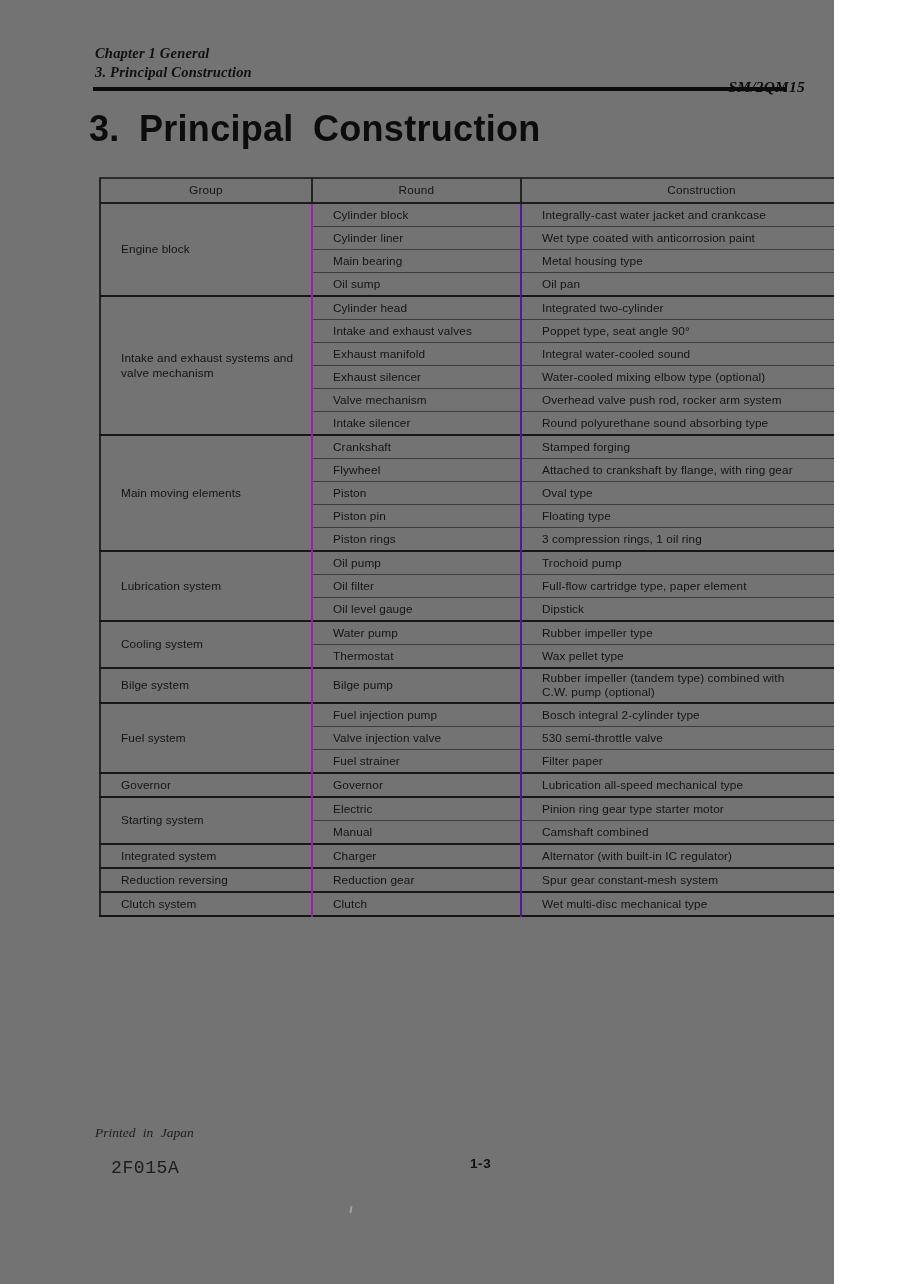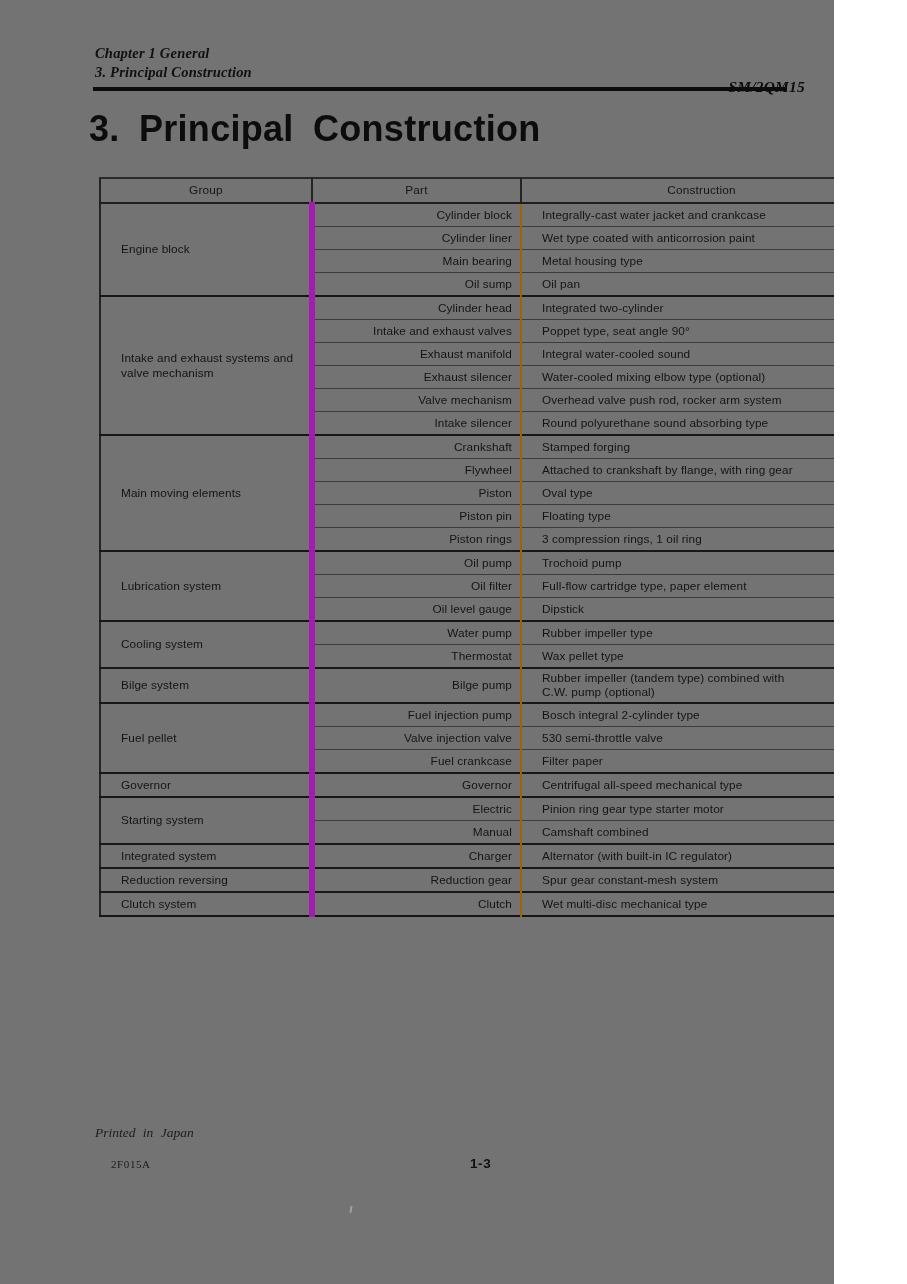--- a/index.html
+++ b/index.html
@@ -85,29 +85,28 @@
   table.spec td {
     font-size: 11.8px;
     color: #141414;
     vertical-align: middle;
     height: 18px;
     padding: 2px 8px 2px 20px;
     line-height: 1.22;
     letter-spacing: 0.1px;
   }
   td.group-cell {
-    border-right: 6px solid #a21caf;
+    border-right: 2px solid #a21caf;
     padding-left: 18px;
     line-height: 1.6;
     border-radius: 32px;
   }
   td.part-cell {
-    border-right: 2px solid #a16207;
+    border-right: 2px solid #4c1d95;
     border-top: 1.5px solid #3c3c3c;
-    text-align: right;
   }
   td.construction-cell {
     border-top: 1.5px solid #3c3c3c;
     padding-left: 22px;
     white-space: pre-line;
   }
   tr.group-start td { border-top: 2.2px solid #171717; }
 
   
   .printed-in {
@@ -117,22 +116,22 @@
     font-family: "Liberation Serif", serif;
     font-style: italic;
     font-size: 13.5px;
     word-spacing: 4px;
     color: #1c1c1c;
   }
   .print-code {
     position: absolute;
     left: 111px;
     top: 1158px;
-    font-family: Liberation Serif, serif;
-    font-size: 11px;
+    font-family: Liberation Mono, monospace;
+    font-size: 18px;
     letter-spacing: 0.6px;
     color: #1c1c1c;
   }
   .page-number {
     position: absolute;
     left: 470px;
     top: 1156px;
     font-size: 13.5px;
     font-weight: bold;
     letter-spacing: 0.6px;
@@ -165,21 +164,21 @@
 
   <table class="spec">
     <colgroup>
       <col style="width:212px">
       <col style="width:209px">
       <col style="width:360px">
     </colgroup>
     <thead>
       <tr>
         <th class="col-group">Group</th>
-        <th class="col-part">Part</th>
+        <th class="col-part">Round</th>
         <th class="col-construction">Construction</th>
       </tr>
     </thead>
     <tbody>
         <tr class="group-start">
           <td class="group-cell" rowspan="4">Engine block</td>
           <td class="part-cell">Cylinder block</td>
           <td class="construction-cell">Integrally-cast water jacket and crankcase</td>
         </tr>
         <tr>
@@ -262,36 +261,36 @@
           <td class="part-cell">Thermostat</td>
           <td class="construction-cell">Wax pellet type</td>
         </tr>
         <tr class="group-start">
           <td class="group-cell" rowspan="1">Bilge system</td>
           <td class="part-cell">Bilge pump</td>
           <td class="construction-cell">Rubber impeller (tandem type) combined with
 C.W. pump (optional)</td>
         </tr>
         <tr class="group-start">
-          <td class="group-cell" rowspan="3">Fuel pellet</td>
+          <td class="group-cell" rowspan="3">Fuel system</td>
           <td class="part-cell">Fuel injection pump</td>
           <td class="construction-cell">Bosch integral 2-cylinder type</td>
         </tr>
         <tr>
           <td class="part-cell">Valve injection valve</td>
           <td class="construction-cell">530 semi-throttle valve</td>
         </tr>
         <tr>
-          <td class="part-cell">Fuel crankcase</td>
+          <td class="part-cell">Fuel strainer</td>
           <td class="construction-cell">Filter paper</td>
         </tr>
         <tr class="group-start">
           <td class="group-cell" rowspan="1">Governor</td>
           <td class="part-cell">Governor</td>
-          <td class="construction-cell">Centrifugal all-speed mechanical type</td>
+          <td class="construction-cell">Lubrication all-speed mechanical type</td>
         </tr>
         <tr class="group-start">
           <td class="group-cell" rowspan="2">Starting system</td>
           <td class="part-cell">Electric</td>
           <td class="construction-cell">Pinion ring gear type starter motor</td>
         </tr>
         <tr>
           <td class="part-cell">Manual</td>
           <td class="construction-cell">Camshaft combined</td>
         </tr>

